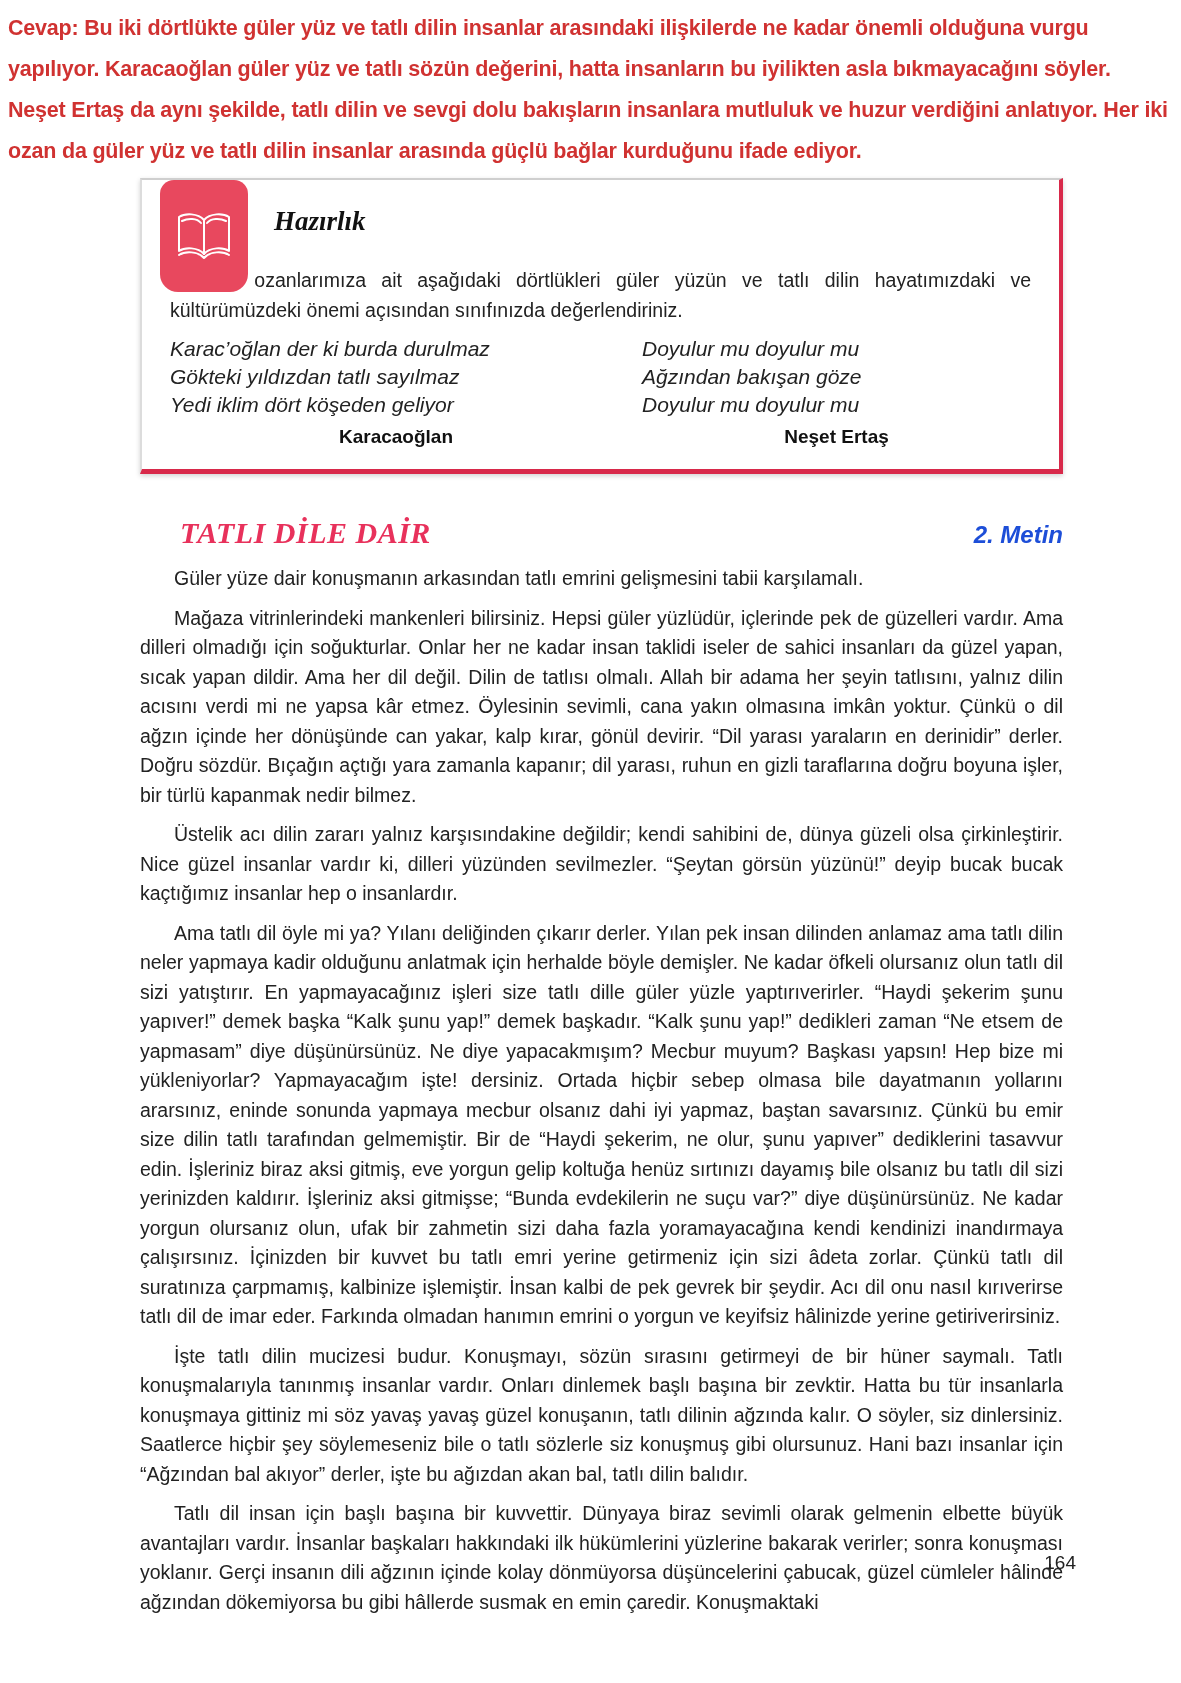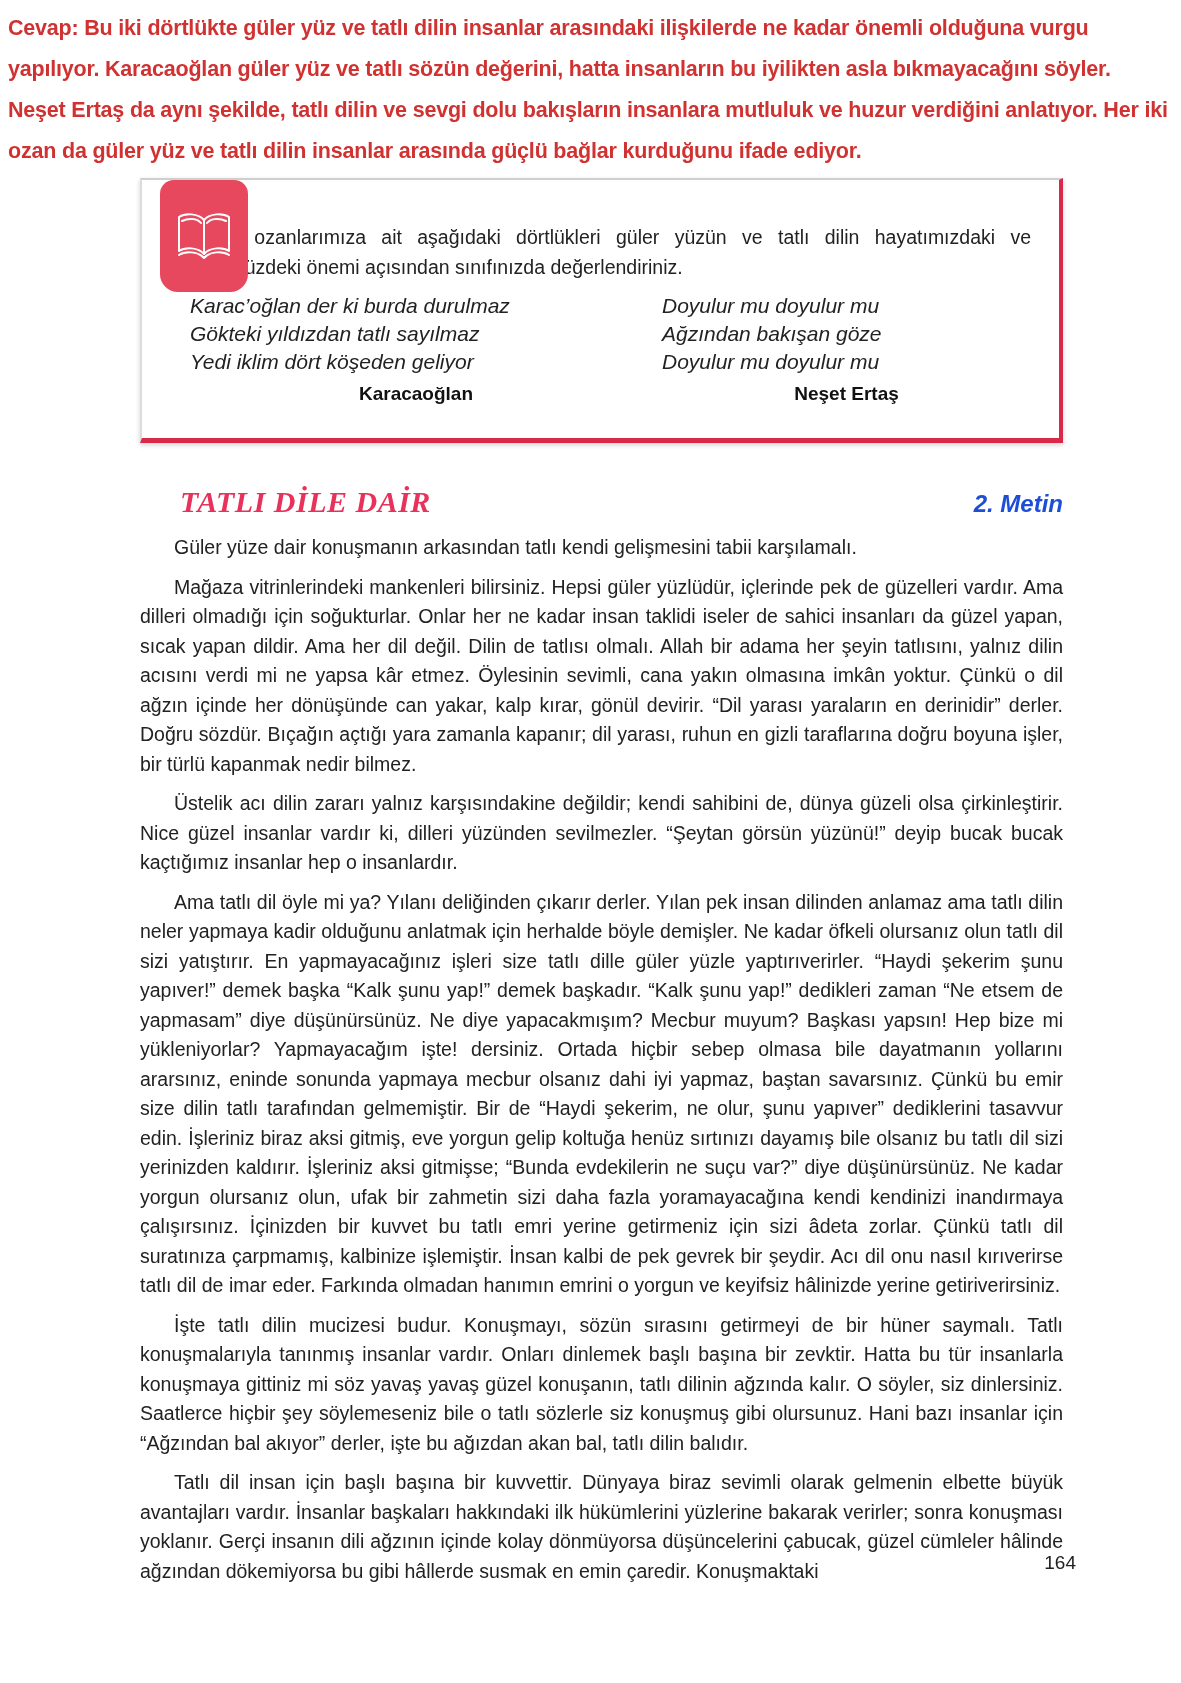--- a/index.html
+++ b/index.html
@@ -56,21 +56,21 @@
     line-height:30px;
     text-align:justify;
     text-indent:30px;
     color:#222;
   }
   .poems{
     display:flex;
     margin-top:10px;
   }
   .poem{display:flex;flex-direction:column;}
-  .poem-left{width:452px;margin-left:20px;justify-content:space-between;}
+  .poem-left{width:452px;justify-content:space-between;}
   .poem-right{flex:1;margin-left:20px;}
   .poem p{
     margin:0;
     font-style:italic;
     font-size:21px;
     line-height:28px;
     color:#222;
   }
   .poem .author{
     font-style:normal;
@@ -135,20 +135,21 @@
       <svg width="62" height="52" viewBox="0 0 62 52" aria-hidden="true">
         <g fill="none" stroke="#ffffff" stroke-width="2" stroke-linejoin="round" stroke-linecap="round">
           <path d="M31 10 C 25 3, 12 3, 6 7 L6 41 C 12 37, 25 37, 31 44 C 37 37, 50 37, 56 41 L56 7 C 50 3, 37 3, 31 10 Z"></path>
           <path d="M31 10 L31 44"></path>
           <path d="M9 11 C 15 8, 24 8, 28 13"></path>
           <path d="M53 11 C 47 8, 38 8, 34 13"></path>
           <path d="M6 45 C 12 41, 25 41, 31 48 C 37 41, 50 41, 56 45"></path>
         </g>
       </svg>
     </div>
+    <h2 class="hazirlik-title">Hazırlık</h2>
 
     <p class="instruction">Halk ozanlarımıza ait aşağıdaki dörtlükleri güler yüzün ve tatlı dilin hayatımızdaki ve kültürümüzdeki önemi açısından sınıfınızda değerlendiriniz.</p>
 
     <div class="poems">
       <div class="poem poem-left">
         <p>Karac’oğlan der ki burda durulmaz</p>
         <p>Gökteki yıldızdan tatlı sayılmaz</p>
         <p>Yedi iklim dört köşeden geliyor</p>
         <p class="author">Karacaoğlan</p>
       </div>
@@ -160,21 +161,21 @@
       </div>
     </div>
   </section>
 
   <div class="title-row">
     <h1 class="text-title">TATLI DİLE DAİR</h1>
     <span class="metin-label">2. Metin</span>
   </div>
 
   <div class="bodytext">
-    <p>Güler yüze dair konuşmanın arkasından tatlı kendi gelişmesini tabii karşılamalı.</p>
+    <p>Güler yüze dair konuşmanın arkasından tatlı emrini gelişmesini tabii karşılamalı.</p>
     <p>Mağaza vitrinlerindeki mankenleri bilirsiniz. Hepsi güler yüzlüdür, içlerinde pek de güzelleri vardır. Ama dilleri olmadığı için soğukturlar. Onlar her ne kadar insan taklidi iseler de sahici insanları da güzel yapan, sıcak yapan dildir. Ama her dil değil. Dilin de tatlısı olmalı. Allah bir adama her şeyin tatlısını, yalnız dilin acısını verdi mi ne yapsa kâr etmez. Öylesinin sevimli, cana yakın olmasına imkân yoktur. Çünkü o dil ağzın içinde her dönüşünde can yakar, kalp kırar, gönül devirir. “Dil yarası yaraların en derinidir” derler. Doğru sözdür. Bıçağın açtığı yara zamanla kapanır; dil yarası, ruhun en gizli taraflarına doğru boyuna işler, bir türlü kapanmak nedir bilmez.</p>
     <p>Üstelik acı dilin zararı yalnız karşısındakine değildir; kendi sahibini de, dünya güzeli olsa çirkinleştirir. Nice güzel insanlar vardır ki, dilleri yüzünden sevilmezler. “Şeytan görsün yüzünü!” deyip bucak bucak kaçtığımız insanlar hep o insanlardır.</p>
     <p>Ama tatlı dil öyle mi ya? Yılanı deliğinden çıkarır derler. Yılan pek insan dilinden anlamaz ama tatlı dilin neler yapmaya kadir olduğunu anlatmak için herhalde böyle demişler. Ne kadar öfkeli olursanız olun tatlı dil sizi yatıştırır. En yapmayacağınız işleri size tatlı dille güler yüzle yaptırıverirler. “Haydi şekerim şunu yapıver!” demek başka “Kalk şunu yap!” demek başkadır. “Kalk şunu yap!” dedikleri zaman “Ne etsem de yapmasam” diye düşünürsünüz. Ne diye yapacakmışım? Mecbur muyum? Başkası yapsın! Hep bize mi yükleniyorlar? Yapmayacağım işte! dersiniz. Ortada hiçbir sebep olmasa bile dayatmanın yollarını ararsınız, eninde sonunda yapmaya mecbur olsanız dahi iyi yapmaz, baştan savarsınız. Çünkü bu emir size dilin tatlı tarafından gelmemiştir. Bir de “Haydi şekerim, ne olur, şunu yapıver” dediklerini tasavvur edin. İşleriniz biraz aksi gitmiş, eve yorgun gelip koltuğa henüz sırtınızı dayamış bile olsanız bu tatlı dil sizi yerinizden kaldırır. İşleriniz aksi gitmişse; “Bunda evdekilerin ne suçu var?” diye düşünürsünüz. Ne kadar yorgun olursanız olun, ufak bir zahmetin sizi daha fazla yoramayacağına kendi kendinizi inandırmaya çalışırsınız. İçinizden bir kuvvet bu tatlı emri yerine getirmeniz için sizi âdeta zorlar. Çünkü tatlı dil suratınıza çarpmamış, kalbinize işlemiştir. İnsan kalbi de pek gevrek bir şeydir. Acı dil onu nasıl kırıverirse tatlı dil de imar eder. Farkında olmadan hanımın emrini o yorgun ve keyifsiz hâlinizde yerine getiriverirsiniz.</p>
     <p>İşte tatlı dilin mucizesi budur. Konuşmayı, sözün sırasını getirmeyi de bir hüner saymalı. Tatlı konuşmalarıyla tanınmış insanlar vardır. Onları dinlemek başlı başına bir zevktir. Hatta bu tür insanlarla konuşmaya gittiniz mi söz yavaş yavaş güzel konuşanın, tatlı dilinin ağzında kalır. O söyler, siz dinlersiniz. Saatlerce hiçbir şey söylemeseniz bile o tatlı sözlerle siz konuşmuş gibi olursunuz. Hani bazı insanlar için “Ağzından bal akıyor” derler, işte bu ağızdan akan bal, tatlı dilin balıdır.</p>
     <p>Tatlı dil insan için başlı başına bir kuvvettir. Dünyaya biraz sevimli olarak gelmenin elbette büyük avantajları vardır. İnsanlar başkaları hakkındaki ilk hükümlerini yüzlerine bakarak verirler; sonra konuşması yoklanır. Gerçi insanın dili ağzının içinde kolay dönmüyorsa düşüncelerini çabucak, güzel cümleler hâlinde ağzından dökemiyorsa bu gibi hâllerde susmak en emin çaredir. Konuşmaktaki</p>
   </div>
 
   <div class="page-number">164</div>
 
 </div>

